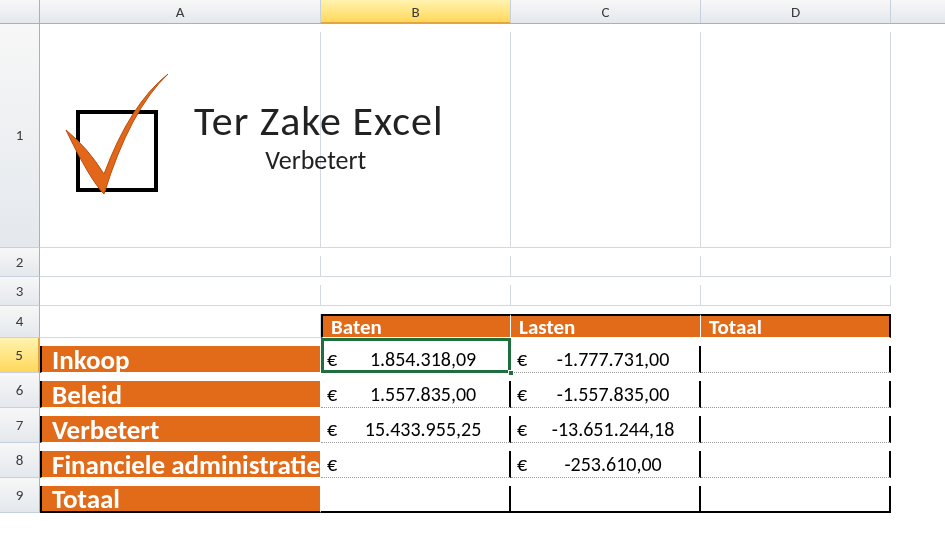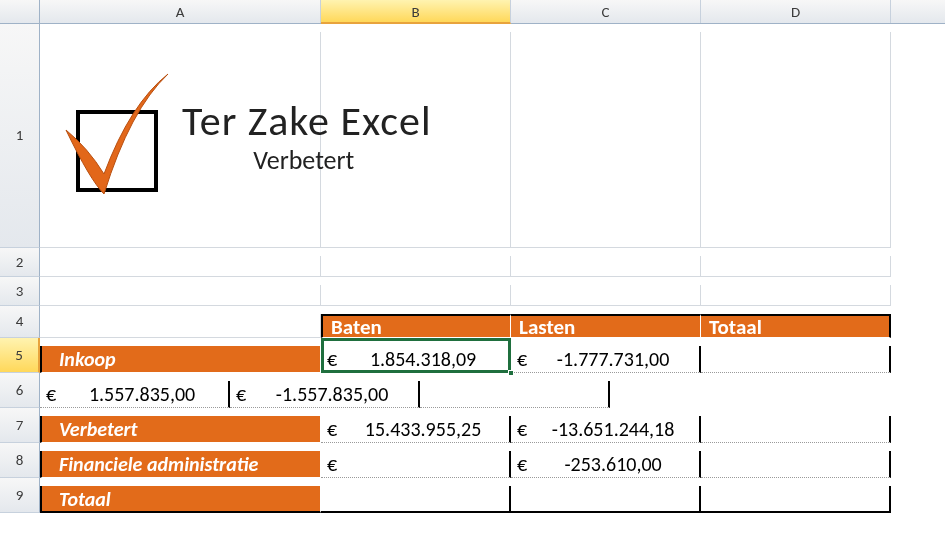--- a/index.html
+++ b/index.html
@@ -93,21 +93,21 @@
   .r4  { height: 32px; }
   .r5, .r6, .r7, .r8, .r9 { height: 35px; }
 
   
   .logo {
     position: absolute;
     left: 60px;
     top: 70px;
     display: flex;
     align-items: center;
-    gap: 12px;
+    gap: 24px;
   }
   .logo .txt {
     font-family: Calibri, Arial, sans-serif;
     color: #222;
   }
   .logo .l1 { font-size: 42px; letter-spacing: 1px; }
   .logo .l2 { font-size: 26px; text-align: center; margin-top: -2px; padding-right: 6px; }
 
   
   .hdrcell {
@@ -119,23 +119,22 @@
     border-top: 2px solid #e26b1a;
     padding-left: 8px;
     font-size: 21px;
   }
   .lblcell {
     background: #e26b1a;
     color: #fff;
     font-weight: bold;
     border-right: 1px solid #fff;
     border-bottom: 1px solid #fff;
-    padding-left: 17px;
-    font-size: 20px;
-    font-style: italic;
+    padding-left: 10px;
+    font-size: 27px;
   }
   .numcell {
     background: #fff;
     border-right: 2px solid #000;
     border-bottom: 1px dotted #9a9a9a;
     font-size: 20px;
     justify-content: space-between;
     padding: 0 6px;
   }
   .numcell .cur { }
@@ -216,20 +215,21 @@
       </div>
       <div class="cell cC numcell">
         <span class="cur">€</span>
         <span class="val">-1.777.731,00</span>
       </div>
       <div class="cell cD numcell toutR"></div>
     </div>
 
     <div class="row r6">
       <div class="rowhdr" style="height:35px">6</div>
+      <div class="cell cA lblcell toutL">Beleid</div>
       <div class="cell cB numcell">
         <span class="cur">€</span>
         <span class="val">1.557.835,00</span>
       </div>
       <div class="cell cC numcell">
         <span class="cur">€</span>
         <span class="val">-1.557.835,00</span>
       </div>
       <div class="cell cD numcell toutR"></div>
     </div>

